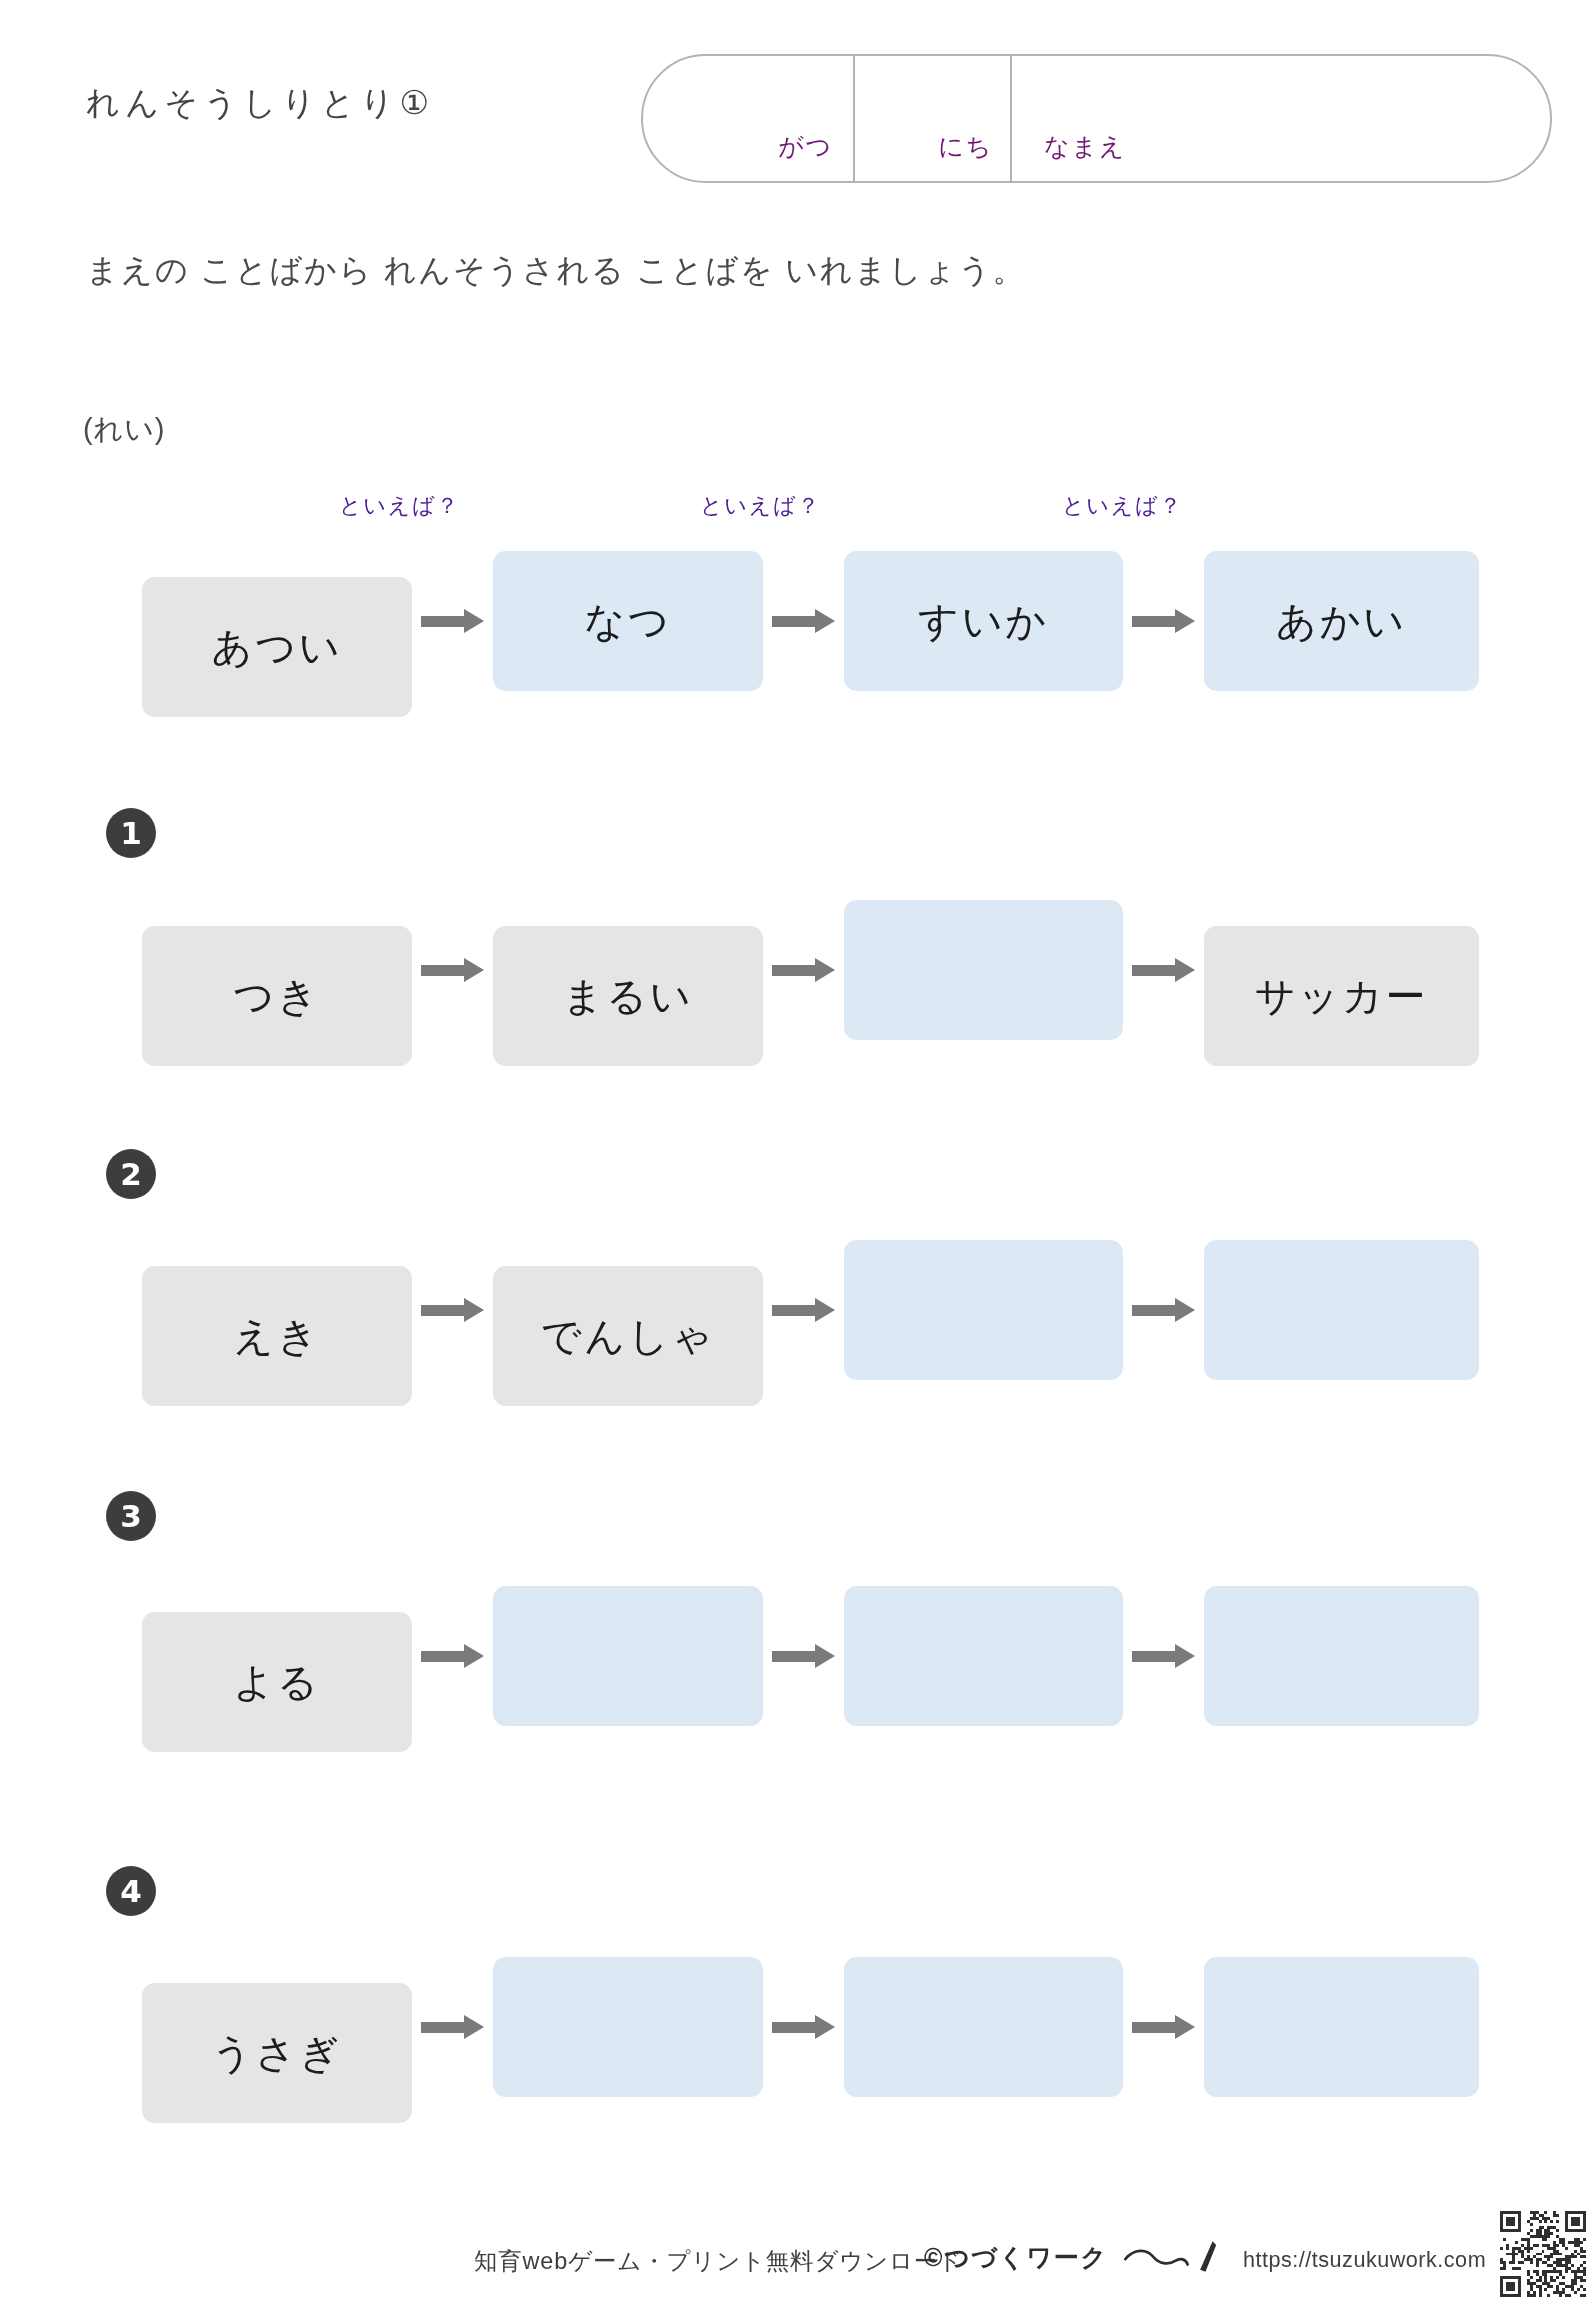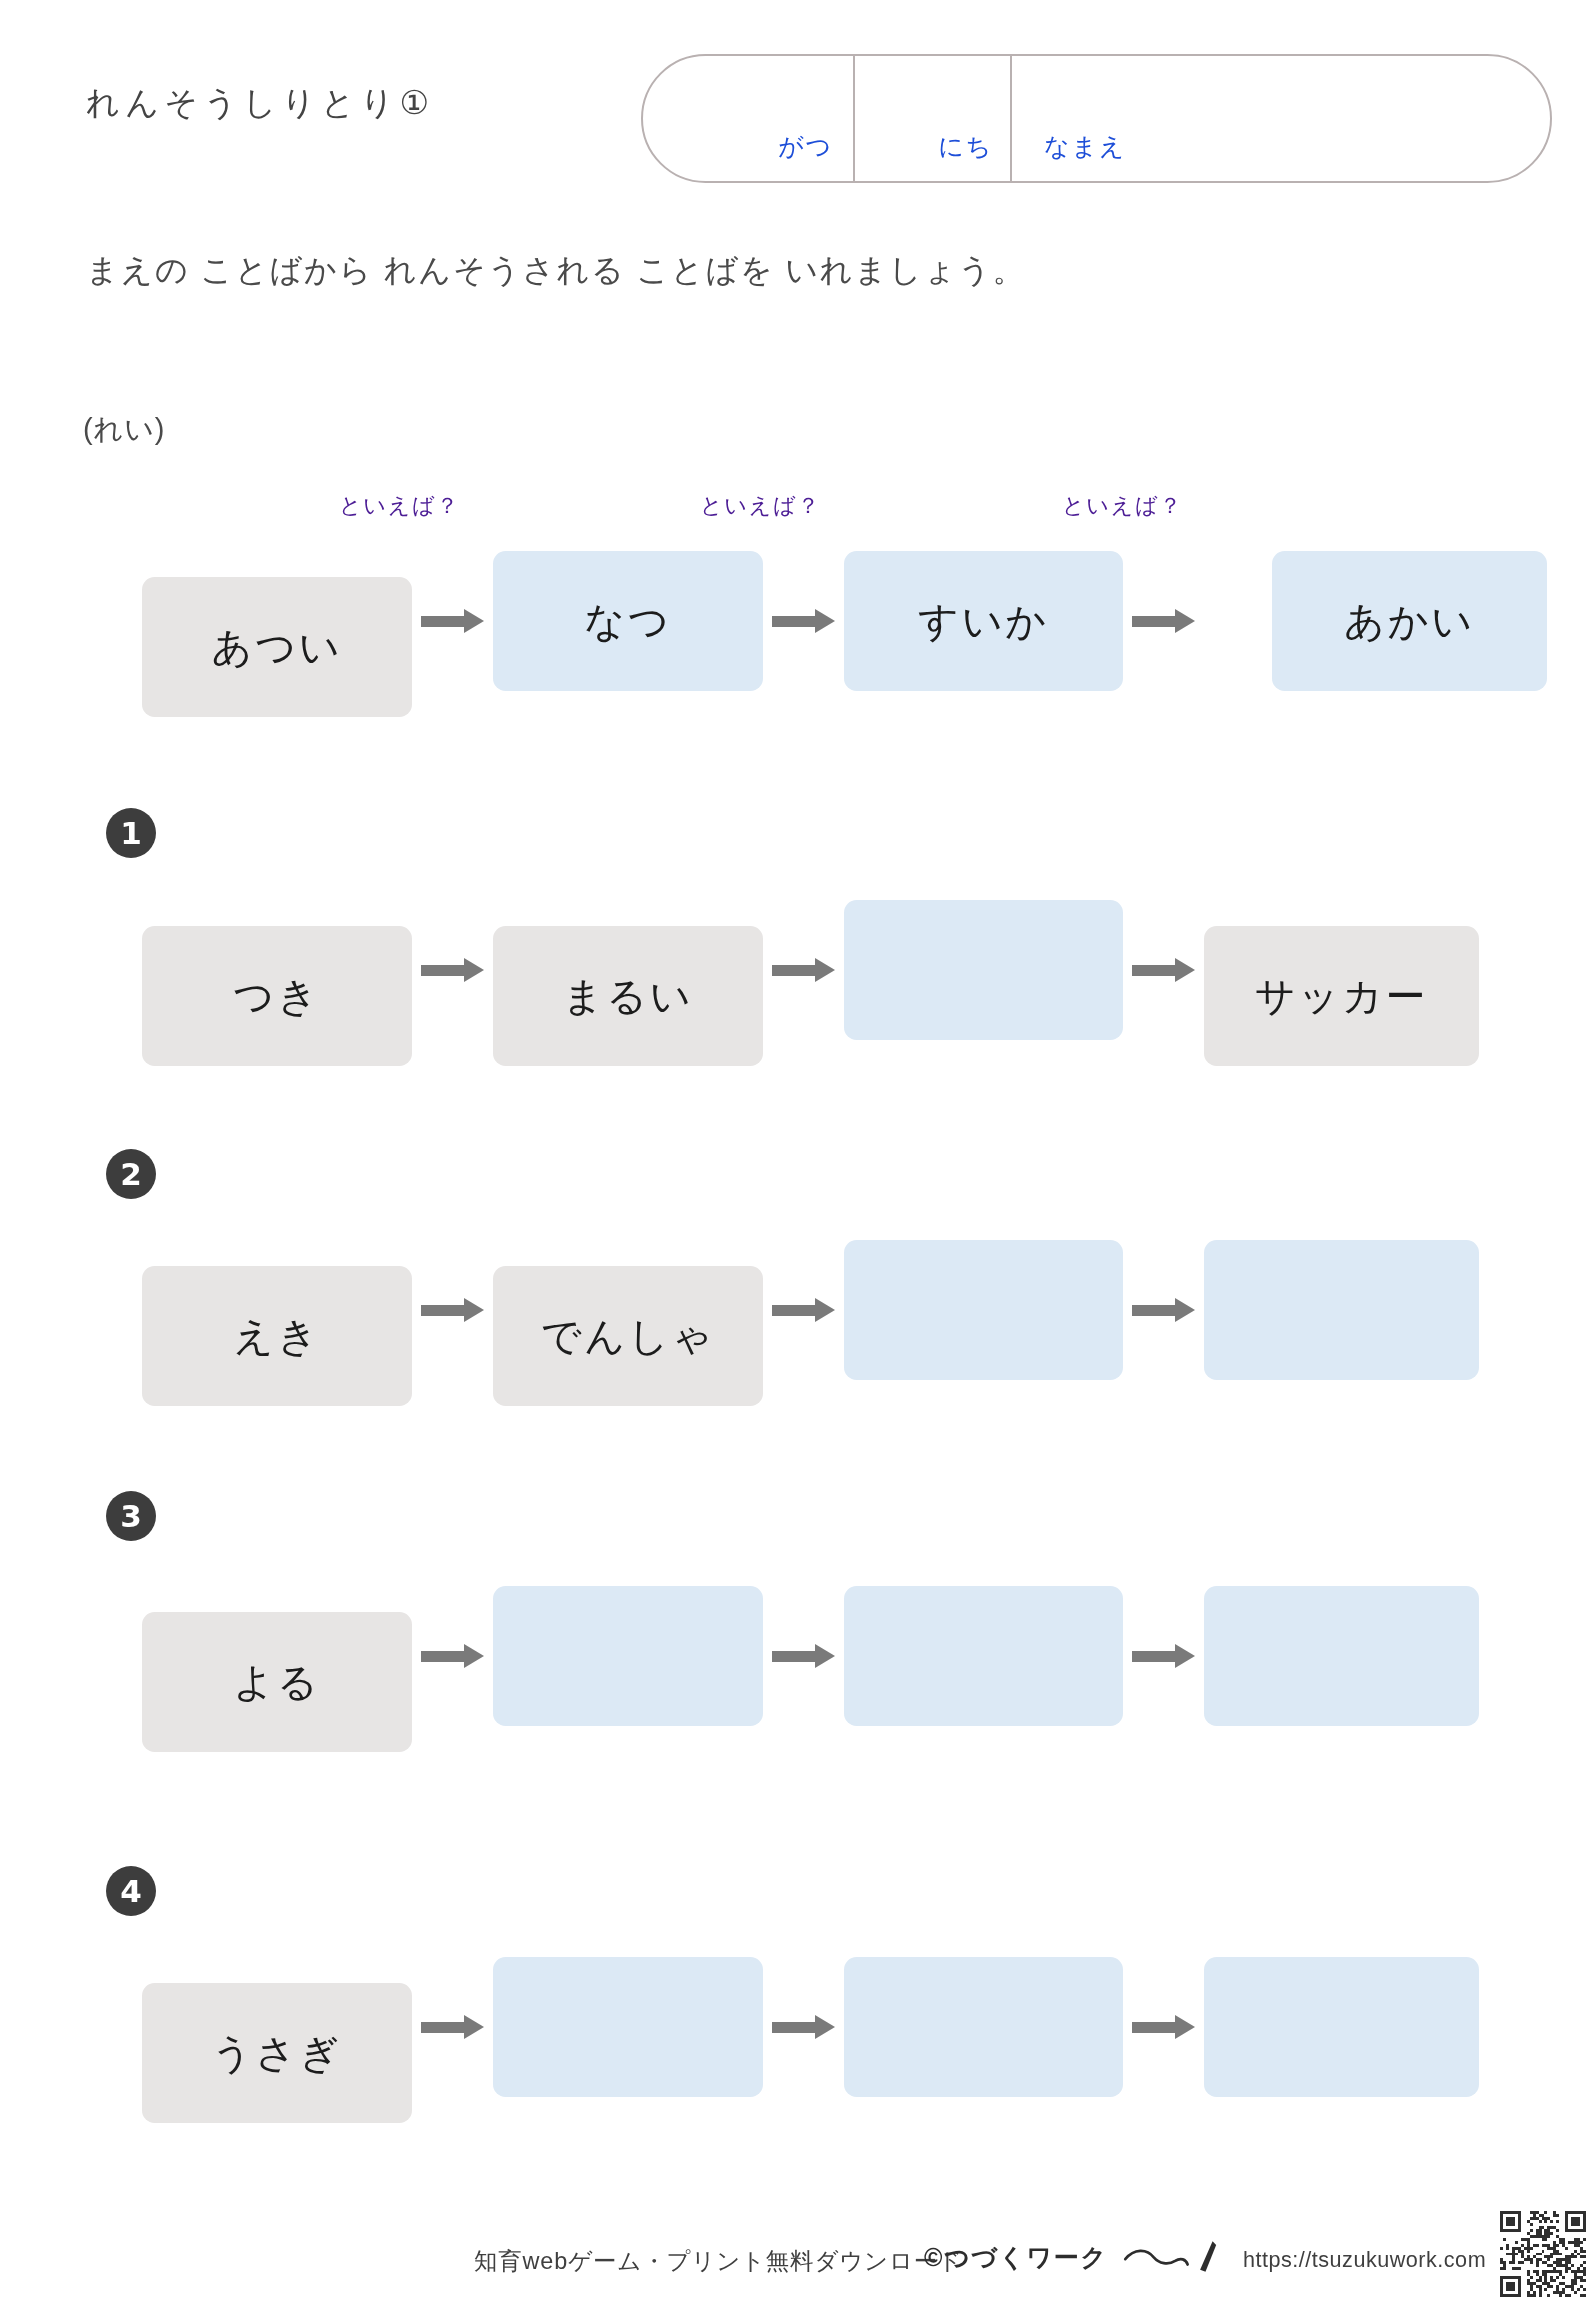--- a/index.html
+++ b/index.html
@@ -51,21 +51,21 @@
   .namecell {
     position: absolute;
     top: 0;
     height: 100%;
     box-sizing: border-box;
   }
   .namecell .celllabel {
     position: absolute;
     bottom: 18px;
     font-size: 25px;
-    color: #1d4ed8;
+    color: #701a75;
     letter-spacing: 1.8px;
     white-space: nowrap;
   }
   .cell-gatsu  { left: 0;    width: 210px; }
   .cell-nichi  { left: 210px; width: 158px; border-left: 2.7px solid #b9b1b1; }
   .cell-namae  { left: 367px; width: 544px; border-left: 2.7px solid #b9b1b1; }
   .cell-gatsu  .celllabel { right: 20px; }
   .cell-nichi  .celllabel { right: 18px; }
   .cell-namae  .celllabel { left: 32px; }
 
@@ -249,21 +249,21 @@
           <div class="shaft" style="width: 43px;"></div>
           <div class="head" style="left: 43px;"></div>
         </div>
         <div class="cardbox blue" style="left: 844px; width: 279px;">
           <span>すいか</span>
         </div>
         <div class="arrow" style="left: 1132px; width: 63px;">
           <div class="shaft" style="width: 43px;"></div>
           <div class="head" style="left: 43px;"></div>
         </div>
-        <div class="cardbox blue" style="left: 1272px; width: 275px;">
+        <div class="cardbox blue" style="left: 1204px; width: 275px;">
           <span>あかい</span>
         </div>
       </div>
       <div class="qlabel" style="left: 339px; top: 491px;">といえば？</div>
       <div class="qlabel" style="left: 700px; top: 491px;">といえば？</div>
       <div class="qlabel" style="left: 1062px; top: 491px;">といえば？</div>
       <div class="badge" style="top: 808px;">1</div>
       <div class="chain" style="top: 900px;">
         <div class="cardbox gray" style="left: 142px; width: 270px;">
           <span>つき</span>

